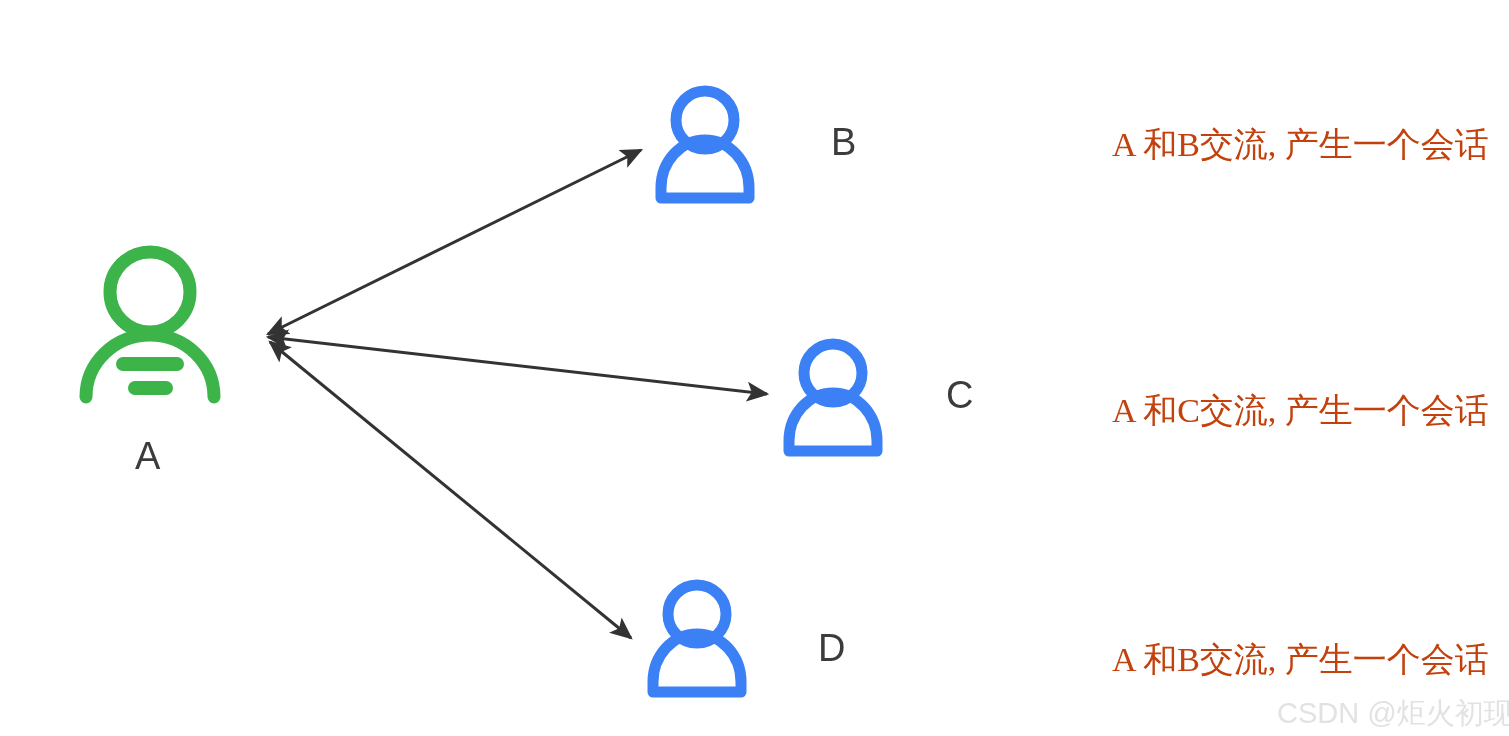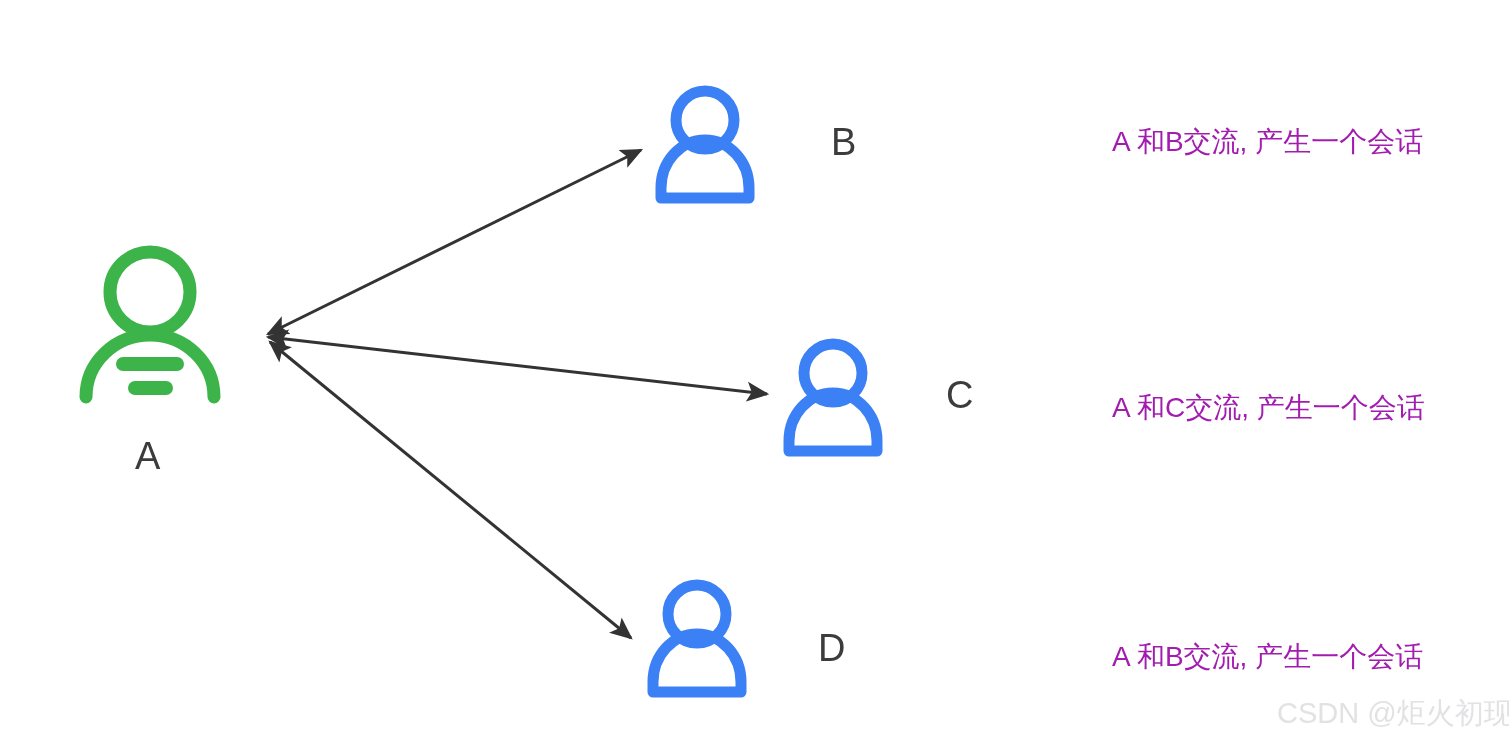--- a/index.html
+++ b/index.html
@@ -29,24 +29,24 @@
     color: #3c3c3c;
     font-size: 38px;
     font-weight: 400;
     font-family: "Liberation Sans", "DejaVu Sans", sans-serif;
     letter-spacing: 0.5px;
     line-height: 1;
     white-space: nowrap;
   }
   .note {
     position: absolute;
-    color: #a21caf;
-    font-size: 28px;
+    color: #c2410c;
+    font-size: 34px;
     font-weight: 400;
-    font-family: Liberation Sans, sans-serif;
+    font-family: Liberation Serif, serif;
     white-space: nowrap;
     line-height: 1;
   }
   .watermark {
     position: absolute;
     color: #e2e2e4;
     font-size: 29px;
     font-family: "Liberation Sans", "DejaVu Sans", sans-serif;
     white-space: nowrap;
     line-height: 1;

